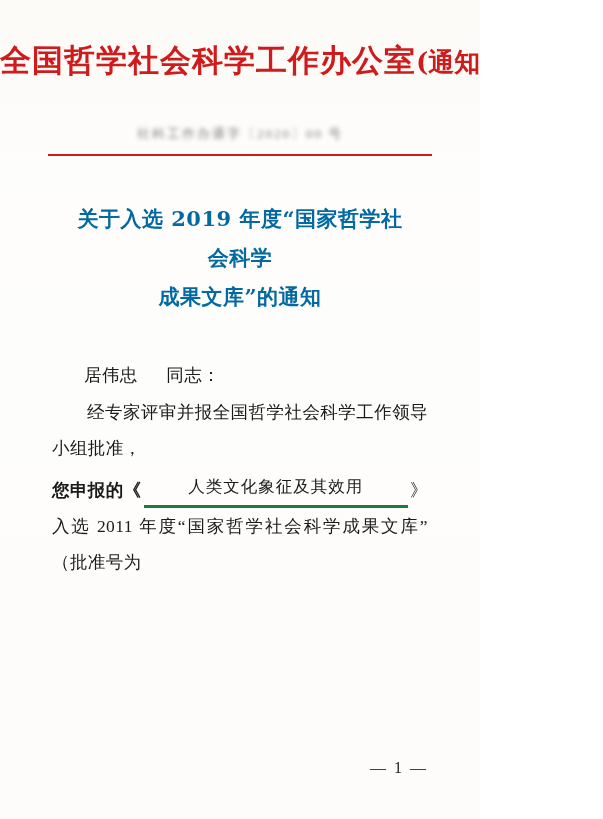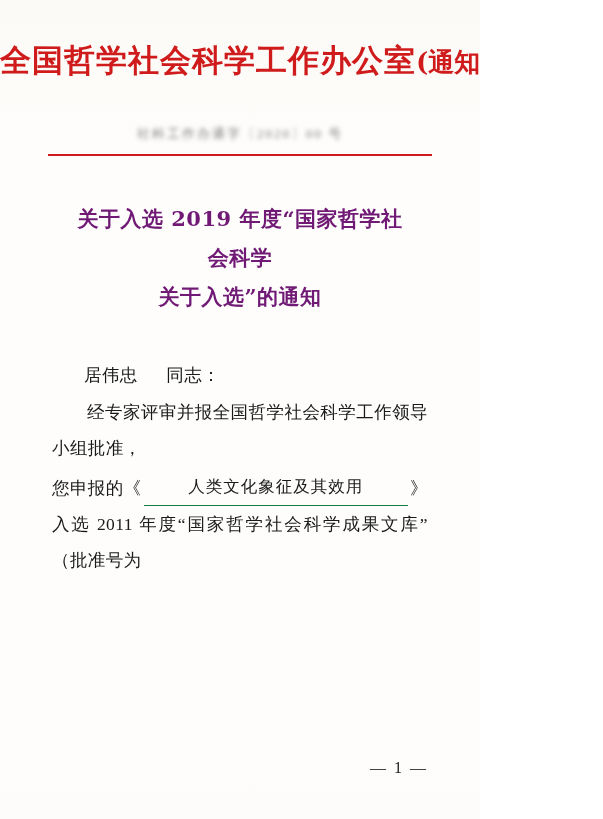--- a/index.html
+++ b/index.html
@@ -74,21 +74,21 @@
     background: #cf1b1b;
   }
 
   
   .doc-title {
     margin: 44px 70px 0 70px;
     text-align: center;
     font-family: "DejaVu Serif", "Liberation Serif", serif;
     font-weight: bold;
     font-size: 21px;
-    color: #701a75;
+    color: #0369a1;
     line-height: 1.85;
     letter-spacing: 0.5px;
   }
   .doc-title .line2 {
     display: block;
   }
 
   
   .body {
     margin: 40px 52px 0 52px;
@@ -108,24 +108,25 @@
     font-family: Liberation Mono, monospace;
   }
   .fill-line {
     display: flex;
     align-items: flex-end;
     white-space: nowrap;
     margin-top: 2px;
   }
   .fill-line .lead {
     text-indent: 0;
+    font-weight: bold;
   }
   .fill-line .blank {
     flex: 1;
-    border-bottom: 1px solid #15803d;
+    border-bottom: 3px solid #15803d;
     text-align: center;
     padding: 0 6px 1px 6px;
     margin: 0 2px;
     font-size: 16.5px;
     letter-spacing: 1px;
   }
   .redact-inline {
     display: inline-block;
     min-width: 86px;
     color: #6d6d6d;
@@ -160,21 +161,21 @@
     </div>
 
     <div class="docnum-wrap">
       <span class="docnum">社科工作办通字〔2020〕00 号</span>
     </div>
 
     <div class="red-rule"></div>
 
     <div class="doc-title">
       <span class="line1">关于入选 2019 年度“国家哲学社会科学</span>
-      <span class="line2">关于入选”的通知</span>
+      <span class="line2">成果文库”的通知</span>
     </div>
 
     <div class="body">
 
       <div class="salutation">居伟忠      同志：</div>
 
       <div class="para">经专家评审并报全国哲学社会科学工作领导小组批准，</div>
 
       <div class="fill-line">
         <span class="lead">您申报的《</span>

